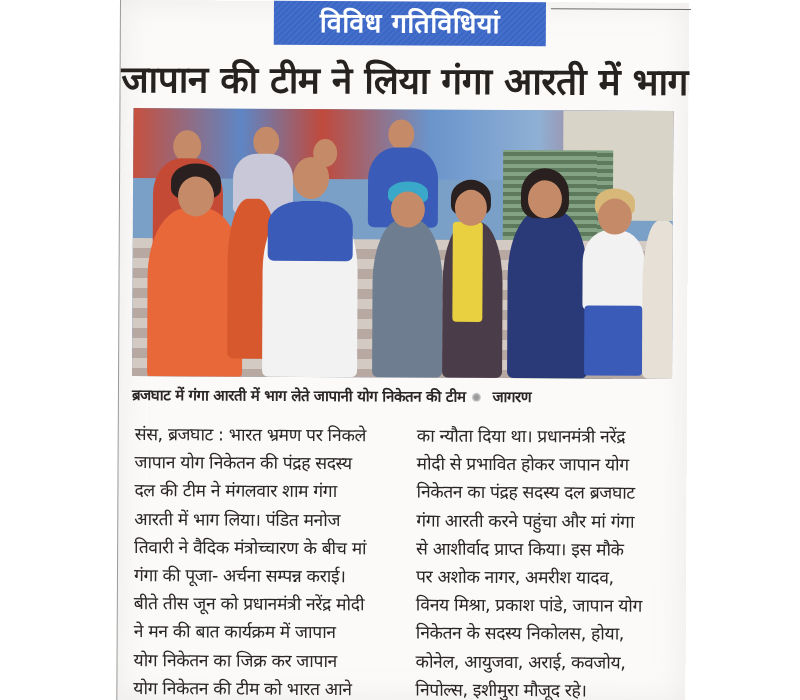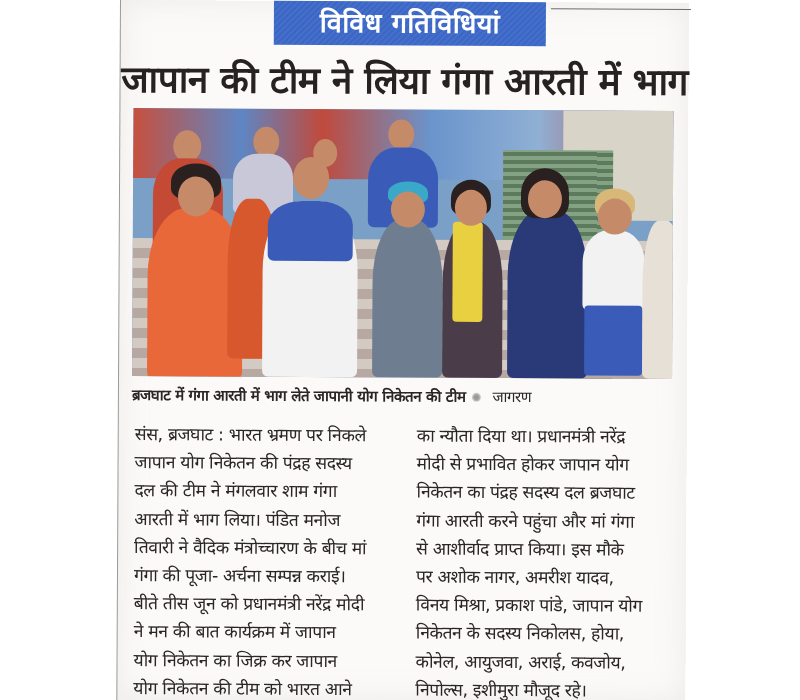--- a/index.html
+++ b/index.html
@@ -44,21 +44,21 @@
   .fig { position:absolute; border-radius: 40% 40% 6px 6px; }
   .head { position:absolute; border-radius:50%; background:#c58a68; }
   .hair { position:absolute; border-radius:50% 50% 30% 30%; background:#2a2020; }
   .caption {
     position: absolute; left: 13px; top: 384px; width: 545px;
     font-size: 15px; color: #2a2626; line-height: 22px; font-weight: bold;
     white-space: nowrap; letter-spacing: -0.4px;
   }
   .caption .dot { display:inline-block; width:9px; height:9px; border-radius:50%;
     background: radial-gradient(circle,#999 30%,#cfcfcf 70%); margin: 0 12px 0 6px; vertical-align: middle; }
-  .caption .credit { font-weight: normal; }
+  .caption .credit { font-weight: bold; }
   .col {
     position: absolute; top: 420px; font-size: 17.5px; line-height: 28.2px; color: #2a2626;
     letter-spacing: -0.4px;
   }
   .col.left { left: 16px; width: 262px; }
   .col.right { left: 298px; width: 262px; }
   .col .line { display:block; white-space: nowrap; }
 </style>
 </head>
 <body>

